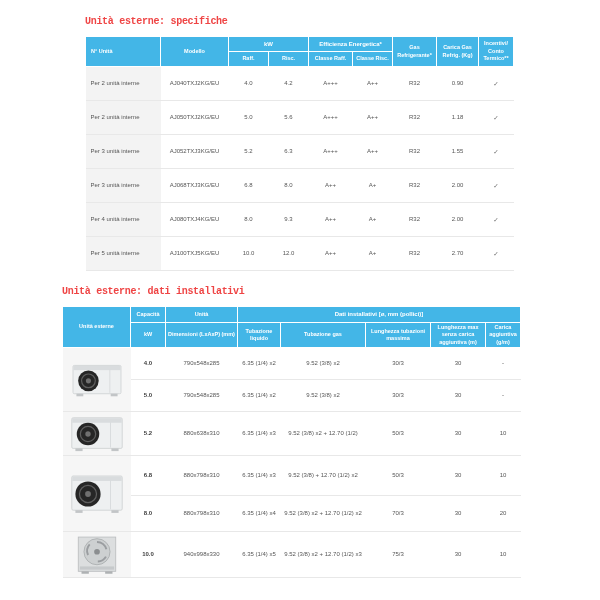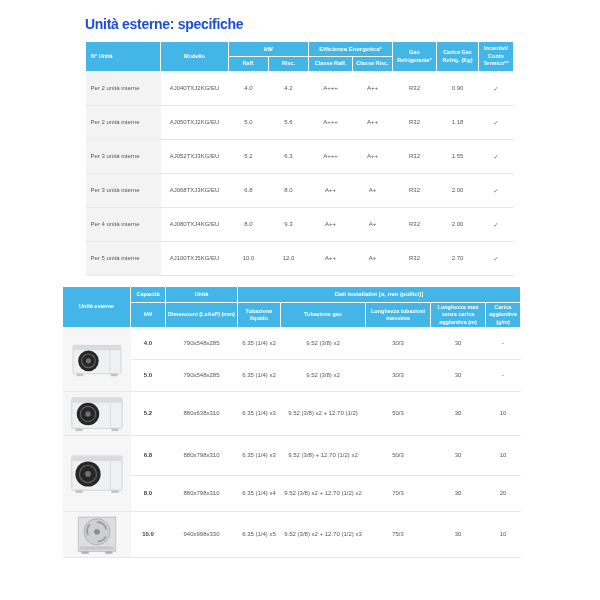--- a/index.html
+++ b/index.html
@@ -1,21 +1,21 @@
 <!DOCTYPE html>
 <html><head>
 <meta charset="utf-8">
 <style>
   * { margin:0; padding:0; box-sizing:border-box; }
   html,body { width:600px; height:600px; }
   body { background:#ffffff; font-family:"Liberation Sans", sans-serif; position:relative; overflow:hidden; }
   .page { position:absolute; inset:0; background:#fff; }
   .sec1 { position:absolute; left:85px; top:16px; width:428px; }
   .sec2 { position:absolute; left:62px; top:286px; width:458px; }
-  h2.title { font-size:14px; font-weight:700; color:#1d4ed8; letter-spacing:-0.3px; margin-bottom:9px; font-family:Liberation Sans, sans-serif; }
+  h2.title { font-size:10px; font-weight:700; color:#ef4444; letter-spacing:-0.3px; margin-bottom:9px; font-family:Liberation Mono, monospace; }
   table { border-collapse:collapse; table-layout:fixed; width:100%; }
   th { background:#43b6e7; color:#fff; font-weight:600; font-size:5.5px; line-height:1.35;
        border:1px solid #fff; text-align:center; vertical-align:middle; padding:1px 2px; }
   th.grp { font-size:6px; }
   td { font-size:6px; color:#565656; text-align:center; vertical-align:middle;
        border-bottom:1px solid #e8e8e8; padding:1px 3px; line-height:1.45; }
   td.left { text-align:left; padding-left:5px; }
   td.gray { background:#f3f3f3; }
   td.bold { font-weight:700; color:#3d3d3d; }
   .sec1 thead tr { height:15px; }
@@ -129,20 +129,21 @@
           <td>A+</td>
           <td>R32</td>
           <td>2.70</td>
           <td class="check">✓</td>
         </tr>
       </tbody>
     </table>
   </section>
 
   <section class="sec2">
+    <h2 class="title">Unità esterne: dati installativi</h2>
     <table>
       <colgroup>
         <col style="width:68px">
           <col style="width:35px">
           <col style="width:72px">
           <col style="width:43px">
         <col style="width:85px">
           <col style="width:65px">
           <col style="width:55px">
           <col style="width:35px">

